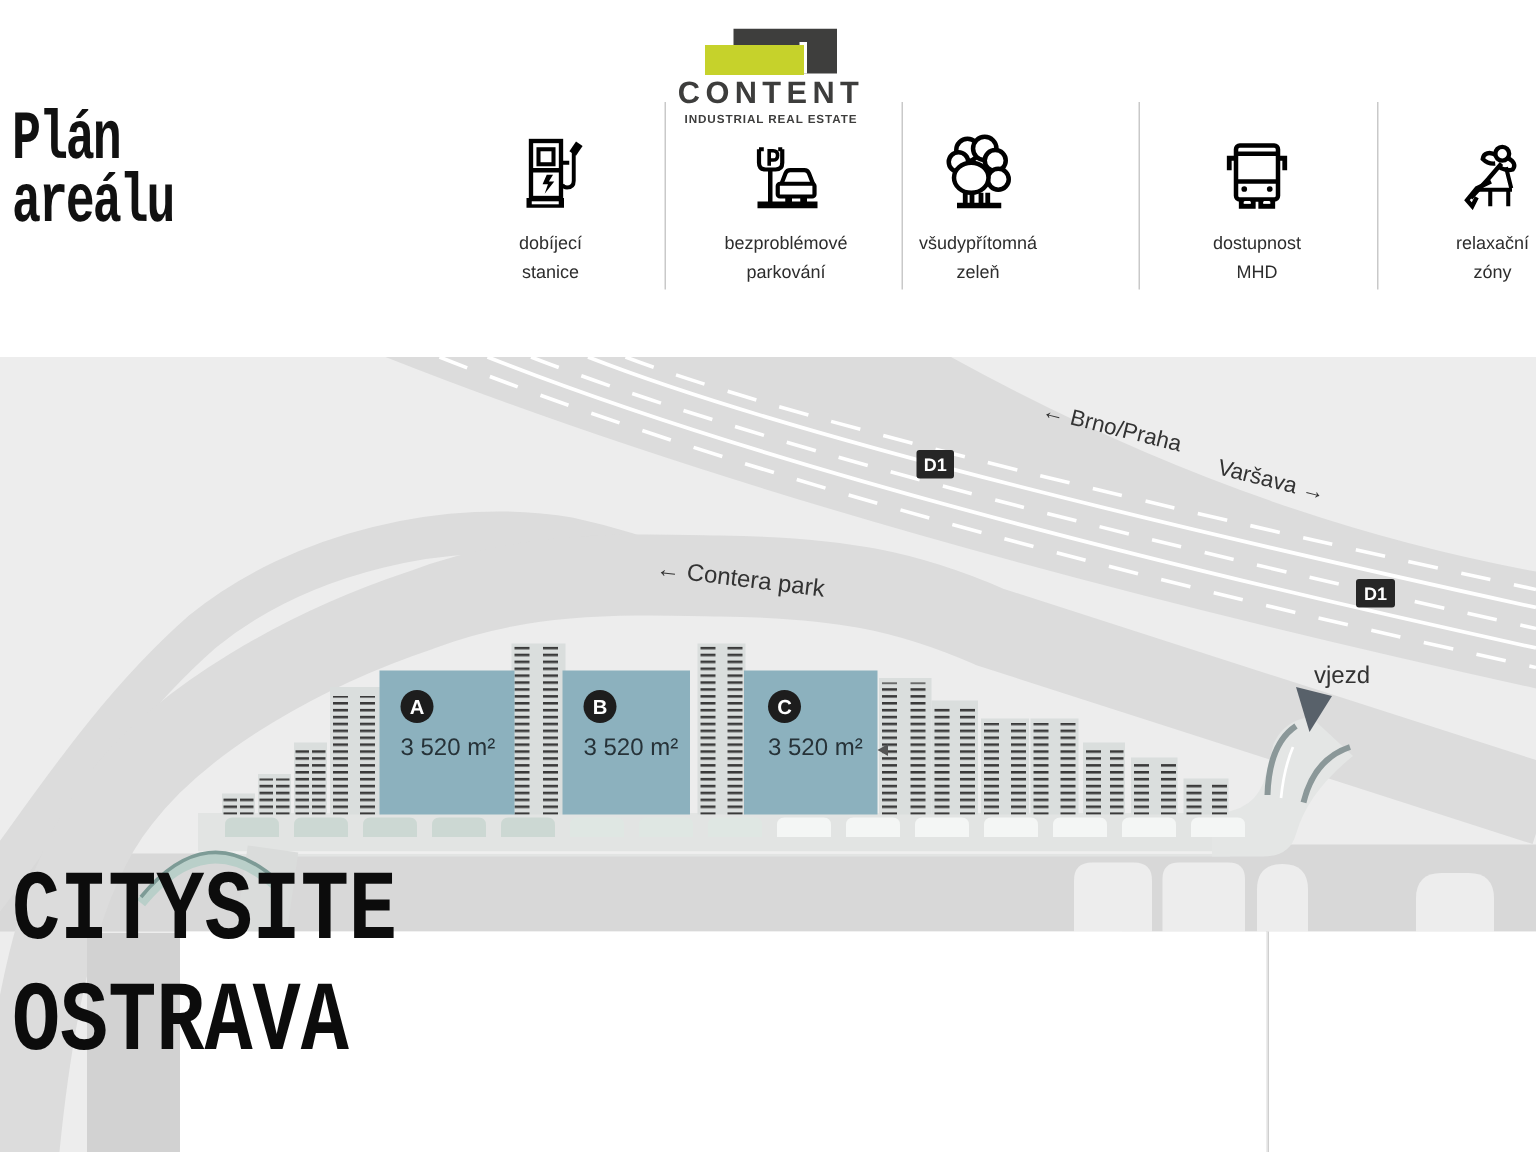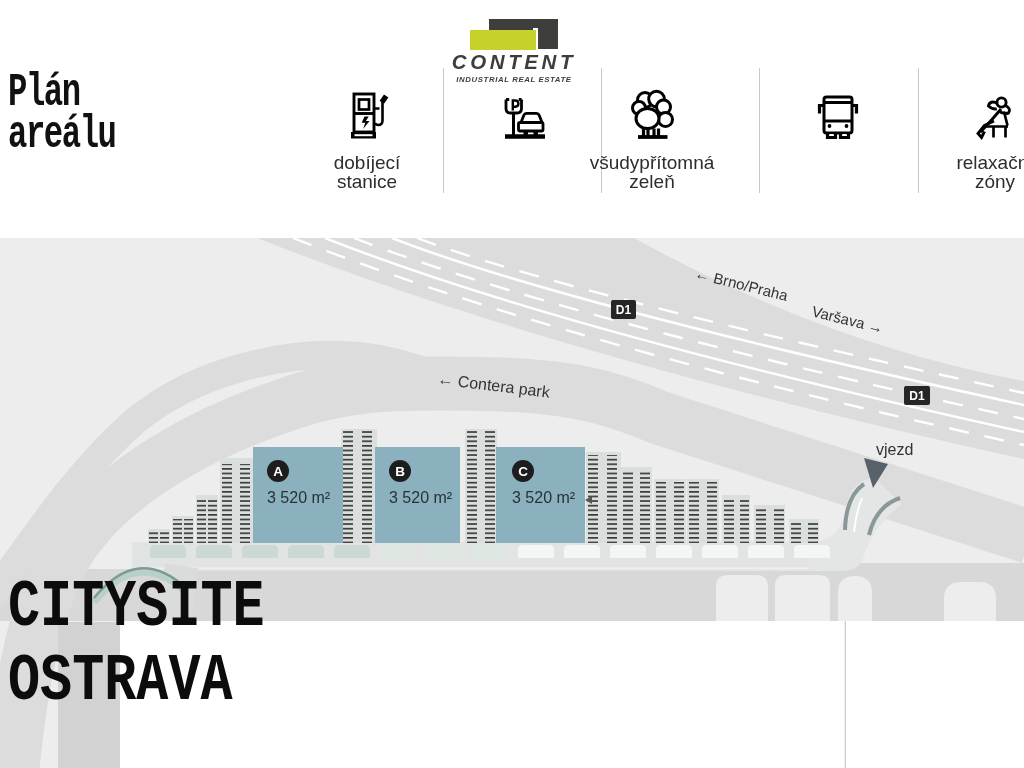--- a/index.html
+++ b/index.html
@@ -1,24 +1,24 @@
 <!DOCTYPE html>
 <html><head>
 <meta charset="utf-8">
 <style>
   html,body{margin:0;padding:0;width:1024px;height:768px;overflow:hidden;background:#fff;}
   body{font-family:"Liberation Sans",sans-serif;position:relative;}
   #title{position:absolute;left:8px;top:72px;font-family:"Liberation Mono",monospace;
     font-size:46px;font-weight:bold;letter-spacing:-2px;line-height:42px;color:#111;
     transform:scaleX(0.70);transform-origin:left top;}
-  #logo{position:absolute;left:449px;top:19px;width:130px;font-style:italic;}
+  #logo{position:absolute;left:449px;top:19px;width:130px;}
   .sep{position:absolute;top:68px;height:125px;width:1px;background:#c9c9c9;}
   .icongrp{position:absolute;top:88px;width:150px;text-align:center;}
   .icongrp svg{display:block;margin:0 auto;}
-  .iclabel{margin-top:13px;font-size:19px;line-height:19px;color:#2d2d2d;}
+  .iclabel{margin-top:13px;font-size:12px;line-height:19px;color:#2d2d2d;}
   #mapwrap{position:absolute;left:0;top:238px;width:1024px;height:530px;}
   #whitepanel1{position:absolute;left:120px;top:621px;width:724px;height:147px;background:#fff;}
   #whitepanel2{position:absolute;left:845px;top:621px;width:179px;height:147px;background:#fff;}
   #citysite{position:absolute;left:8px;top:571px;font-family:"Liberation Mono",monospace;
     font-weight:bold;font-size:66px;letter-spacing:0px;line-height:74px;color:#0c0c0c;
     transform:scaleX(0.81);transform-origin:left top;}
 </style>
 </head>
 <body>
 
@@ -57,20 +57,21 @@
     <path d="M11,11.5 v9 q0,4.5 4.5,4.5 h6.5 q4.5,0 4.5,-4.5 v-9" stroke-width="2.8"></path>
     <path d="M11,11.5 h3.2 m9.6,0 h2.7" stroke-width="2.8"></path>
     <path d="M17.8,22.5 V12.5 h2.6 q3,0 3,3.1 q0,3.1 -3,3.1 h-2.6" stroke-width="2.4"></path>
     <line x1="18.5" y1="25" x2="18.5" y2="47"></line>
     <line x1="10" y1="48.5" x2="50" y2="48.5" stroke-width="4.5"></line>
     <path d="M26,34.5 l2.7,-7 q0.9,-2.1 3.1,-2.1 h9.4 q2.2,0 3.1,2.1 l2.7,7" stroke-width="2.8"></path>
     <rect x="23.5" y="34.5" width="24.5" height="8.5" rx="1.5" stroke-width="2.8"></rect>
     <rect x="28.5" y="43" width="4.5" height="4" fill="#000" stroke="none"></rect>
     <rect x="38.5" y="43" width="4.5" height="4" fill="#000" stroke="none"></rect>
   </svg>
+  <div class="iclabel">bezproblémové<br>parkování</div>
 </div>
 <div class="icongrp" style="left:577px">
   <svg width="52" height="52" viewBox="0 0 52 52" fill="none" stroke="#000" stroke-width="3">
     <circle cx="19" cy="12" r="7.5" fill="#fff"></circle>
     <circle cx="30.5" cy="11" r="7.8" fill="#fff"></circle>
     <circle cx="13" cy="20" r="6.5" fill="#fff"></circle>
     <circle cx="37.5" cy="19" r="7" fill="#fff"></circle>
     <circle cx="39.5" cy="31.5" r="7" fill="#fff"></circle>
     <ellipse cx="21.5" cy="30.5" rx="11.5" ry="10" fill="#fff"></ellipse>
     <path d="M17.5,40.5 v8 m4.5,-8 v8 m6,-8 v8 m4.5,-8 v8" stroke-width="3.2"></path>
@@ -83,20 +84,21 @@
     <rect x="12" y="9" width="28" height="36" rx="2.5"></rect>
     <line x1="12" y1="14.5" x2="40" y2="14.5"></line>
     <line x1="12" y1="33" x2="40" y2="33"></line>
     <circle cx="17.5" cy="38" r="1.9" fill="#000" stroke="none"></circle>
     <circle cx="34.5" cy="38" r="1.9" fill="#000" stroke="none"></circle>
     <path d="M12,17.5 h-4.5 v8" stroke-width="3.2"></path>
     <path d="M40,17.5 h4.5 v8" stroke-width="3.2"></path>
     <path d="M15.5,45 v4.5 h8 v-4.5 m5,0 v4.5 h8 v-4.5" stroke-width="3.2"></path>
     <path d="M17.5,46.8 h4 m9,0 h4" stroke="#fff" stroke-width="1.6"></path>
   </svg>
+  <div class="iclabel">dostupnost<br>MHD</div>
 </div>
 <div class="icongrp" style="left:920px">
   <svg width="48" height="52" viewBox="0 0 48 52" fill="none" stroke="#000" stroke-width="2.9">
     <circle cx="30.5" cy="14.5" r="4.6" fill="#fff"></circle>
     <path d="M26.5,15.5 C22,12.8 18,14 17.5,18 C20,20.5 23,21.3 25.8,21"></path>
     <path d="M34.5,17.5 C38.5,19.5 39.5,22.5 37.5,25 C34.5,26 30.5,25 28,23"></path>
     <path d="M30,21 L21,31.5 L9.5,44"></path>
     <path d="M23,33 L13.5,37.5 L7,45.5 L10.5,49.5 L13.5,43.5"></path>
     <path d="M33,23.5 L36.5,37.5 M15,38.5 H37 M22.5,38.5 V49.5 M34.5,38.5 V49.5" stroke-width="2.7"></path>
   </svg>

